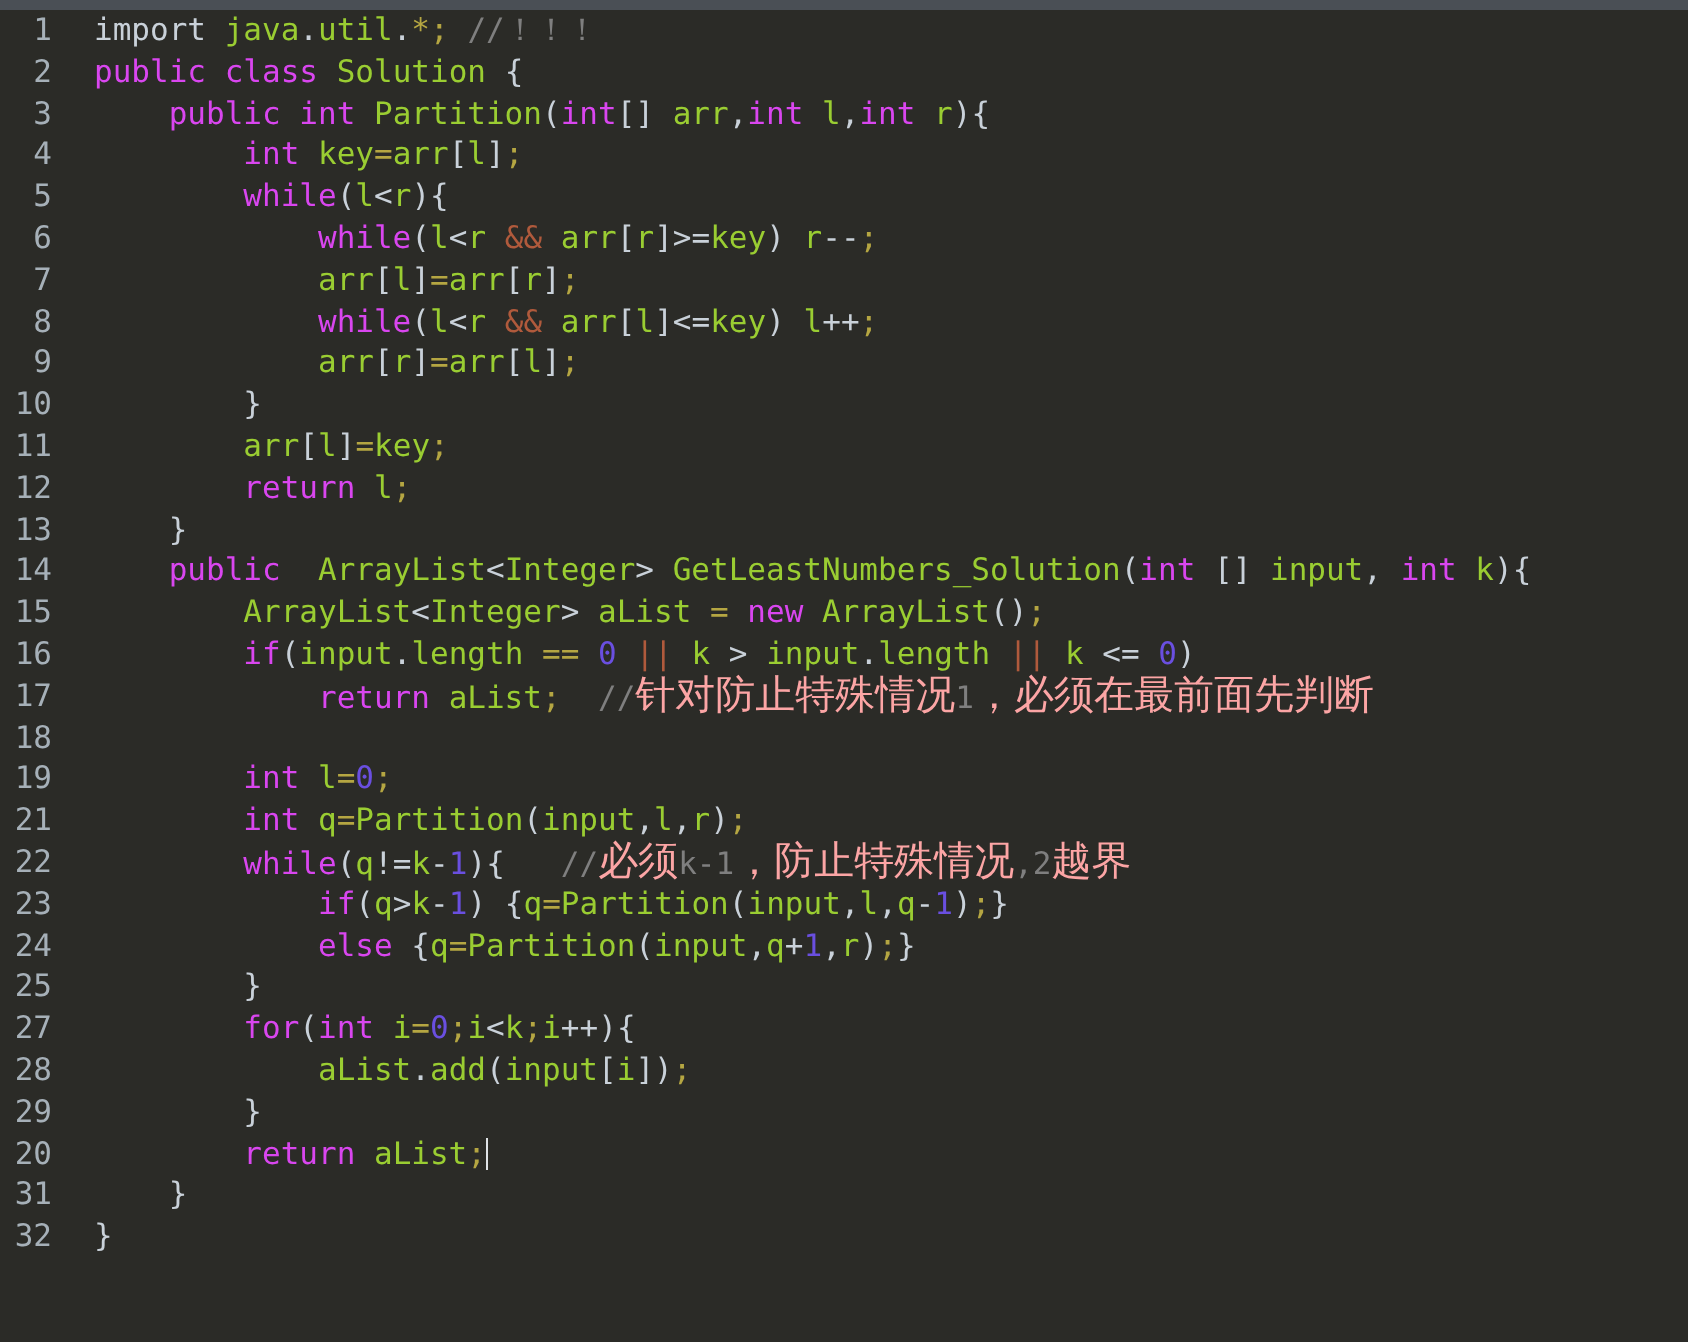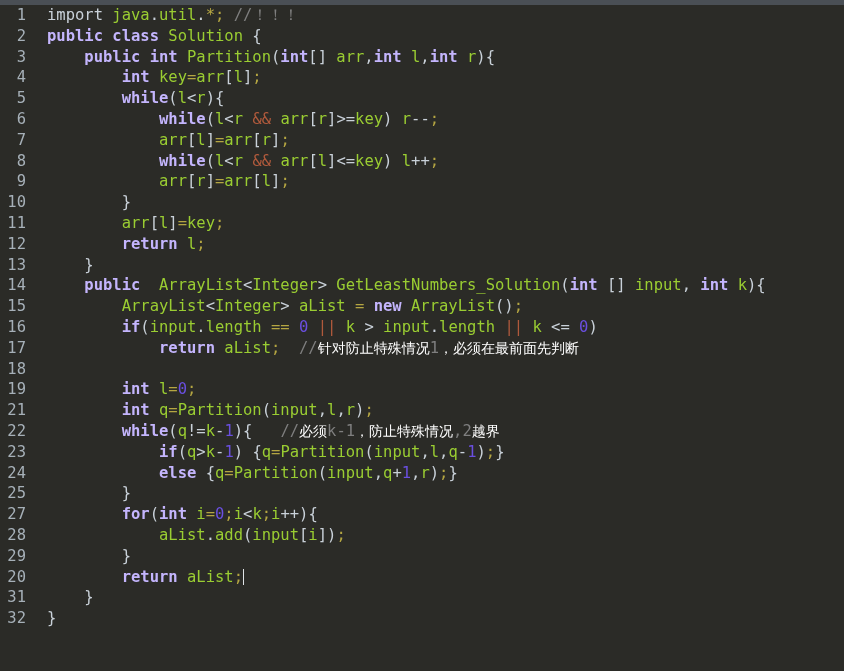--- a/index.html
+++ b/index.html
@@ -48,28 +48,28 @@
     user-select: none;
   }
   .code {
     font-size: 15.5px;
     color: #9acd32;
     white-space: pre;
     flex: 1;
     margin-left: 15px;
   }
   
-  .kw   { color: #c4b5fd; font-weight: bold; }
+  .kw   { color: #d946ef; }
   .id   { color: #9acd32; }
   .num  { color: #6a4fe0; }
   .cmt  { color: #7f7f7f; }
   .pun  { color: #c9d1d9; }
   .op   { color: #b5a642; }
   .or   { color: #b05a3c; }
-  .cn   { color: #ffffff; font-family: Liberation Sans, sans-serif; font-size: 14px; }
+  .cn   { color: #fca5a5; font-family: Liberation Sans, sans-serif; font-size: 20px; }
   .caret {
     display: inline-block;
     width: 1px;
     height: 16px;
     background: #dfe3e6;
     vertical-align: -3px;
     margin: 0;
   }
 </style>
 </head>

